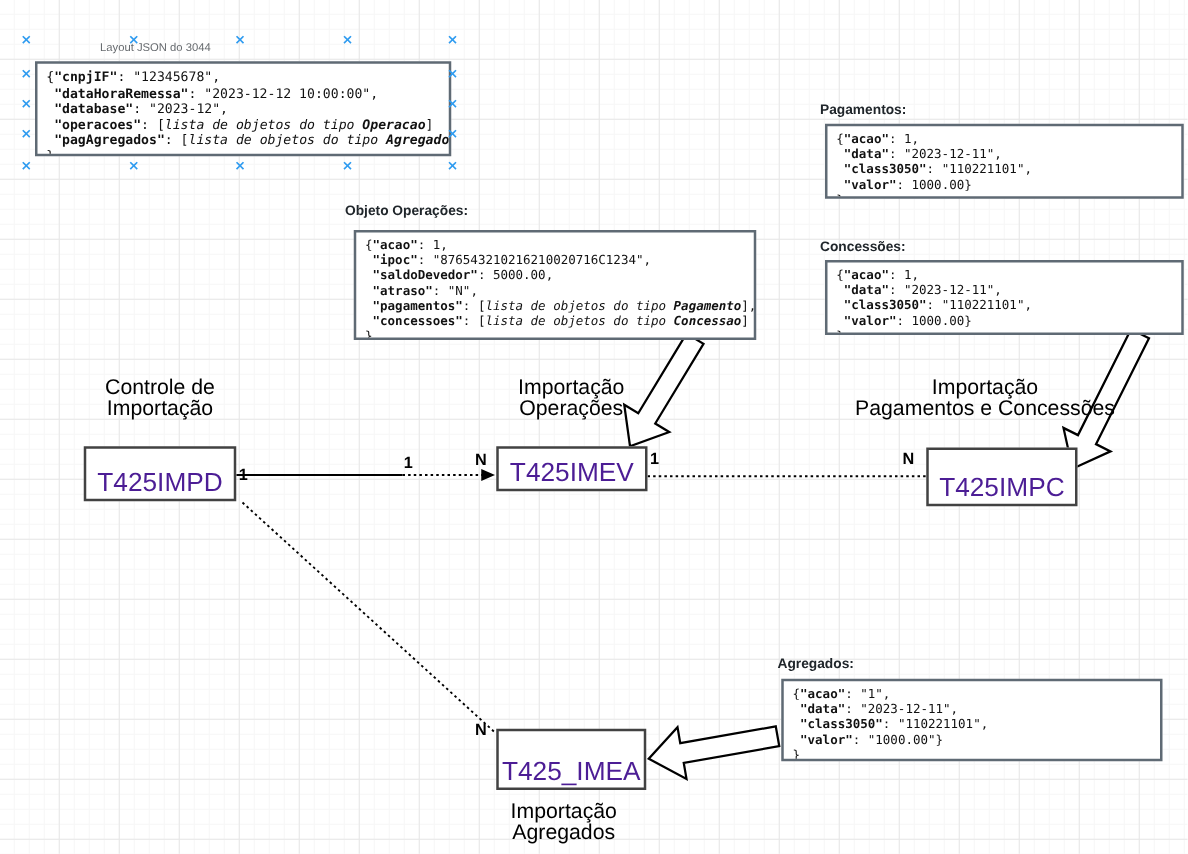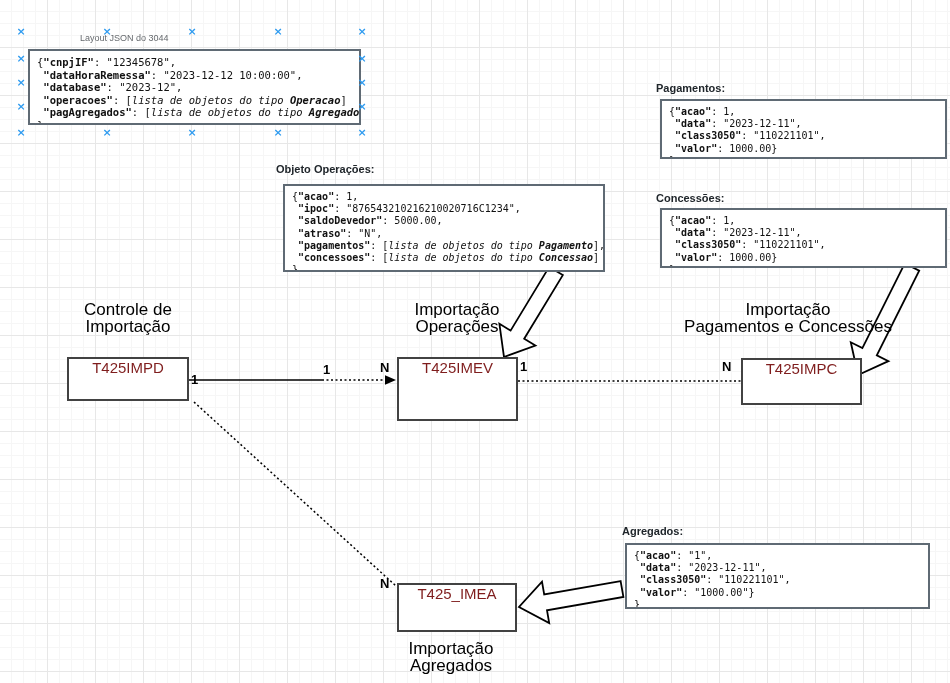--- a/index.html
+++ b/index.html
@@ -36,22 +36,22 @@
   .tiny-label{
     position:absolute;font-size:9px;color:#666a6e;letter-spacing:0;
   }
   
   .section-label{
     position:absolute;font-size:11px;font-weight:bold;color:#20262b;
   }
   
   .entity{
     position:absolute;background:#ffffff;border:2px solid #424242;
-    box-sizing:border-box;display:flex;align-items:flex-start;justify-content:center;
-    font-size:15px;color:#7f1d1d;
+    box-sizing:border-box;display:flex;align-items:flex-end;justify-content:center;
+    font-size:21px;color:#4c1d95;
   }
   
   .caption{
     position:absolute;font-size:17px;line-height:16.5px;color:#000000;
     text-align:center;
   }
   
   .card-label{
     position:absolute;font-size:13px;font-weight:600;color:#000000;line-height:13px;
   }
@@ -112,21 +112,21 @@
     <div>Pagamentos e Concessões</div>
   </div>
   <div class="caption" style="left:371px;top:641px;width:160px;">
     <div>Importação</div>
     <div>Agregados</div>
   </div>
 
   <div class="entity" style="left:67px;top:357px;width:122px;height:44px;">
     <span>T425IMPD</span>
   </div>
-  <div class="entity" style="left:397px;top:357px;width:121px;height:64px;">
+  <div class="entity" style="left:397px;top:357px;width:121px;height:36px;">
     <span>T425IMEV</span>
   </div>
   <div class="entity" style="left:741px;top:358px;width:121px;height:47px;">
     <span>T425IMPC</span>
   </div>
   <div class="entity" style="left:397px;top:583px;width:120px;height:49px;">
     <span>T425_IMEA</span>
   </div>
 
   <div class="card-label" style="left:323px;top:363px;">1</div>

